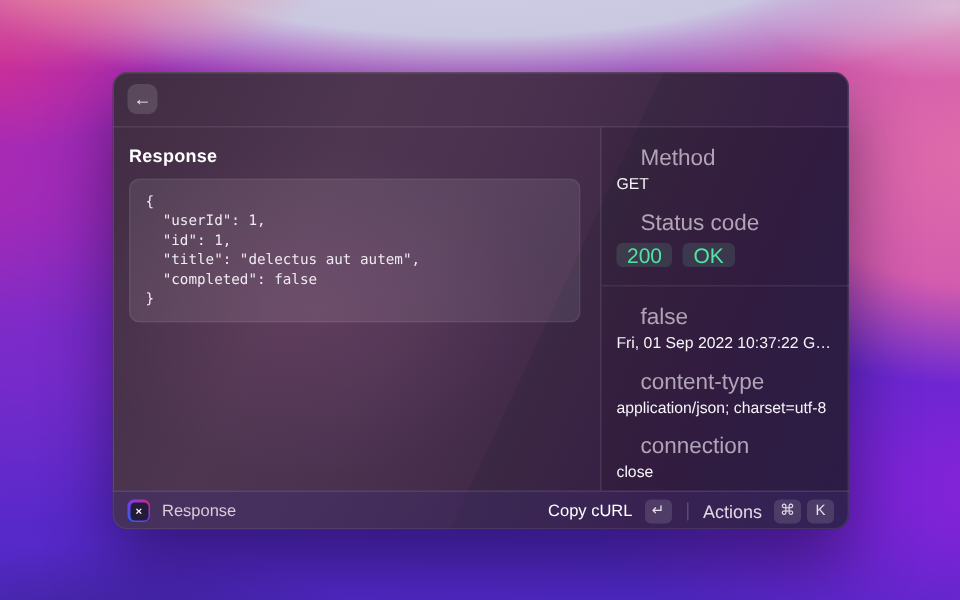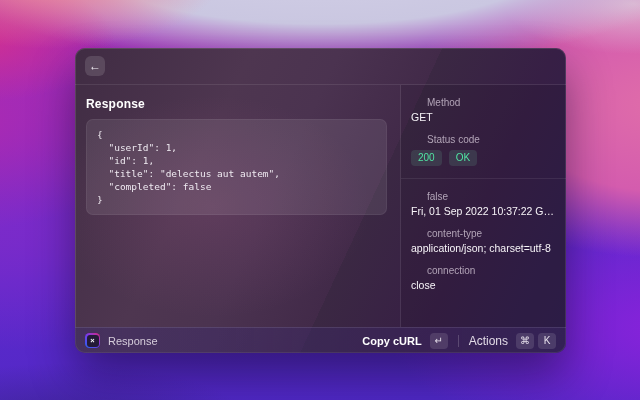--- a/index.html
+++ b/index.html
@@ -55,47 +55,47 @@
   .code-line {
     font-family: "DejaVu Sans Mono", monospace;
     font-size: 9.5px; line-height: 13px; color: #efeaf1; white-space: pre;
   }
 
   .v-divider { width: 1px; background: rgba(255,255,255,0.09); }
 
   
   .side-panel { flex: 1 1 auto; padding: 12px 8px 0 10px; overflow: hidden;
     background: rgba(18,6,24,0.12); }
-  .side-label { font-size: 10px; color: #b2a4b7; margin-bottom: 3px; padding-left: 16px; }
+  .side-label { font-size: 15px; color: #b2a4b7; margin-bottom: 3px; padding-left: 16px; }
   .side-value { font-size: 10.5px; color: #f7f4f8; white-space: nowrap; overflow: hidden; }
   .side-section { margin-bottom: 11px; }
   .badge-row { display: flex; gap: 7px; margin-top: 5px; }
   .badge {
-    font-size: 10px; color: #50e3a2; background: rgba(120,235,180,0.13);
+    font-size: 14px; color: #50e3a2; background: rgba(120,235,180,0.13);
     padding: 2px 7px; border-radius: 4px; line-height: 12px;
   }
   .side-divider { height: 1px; background: rgba(255,255,255,0.08); margin: 12px -8px 12px -10px; }
 
   
   .win-footer {
     flex: 0 0 26px; height: 26px; border-top: 1px solid rgba(255,255,255,0.10);
     background: linear-gradient(90deg, rgba(62,44,112,0.45), rgba(58,38,100,0.35));
     display: flex; align-items: center; padding: 0 10px;
   }
   .footer-left { display: flex; align-items: center; gap: 8px; flex: 1 1 auto; }
   .ext-icon {
     width: 15px; height: 15px; border-radius: 4.5px; padding: 1.5px;
     background: linear-gradient(40deg, #2563eb 0%, #7c3aed 55%, #db2777 100%);
   }
   .ext-icon-inner { width: 100%; height: 100%; border-radius: 3px; background: #241b38;
     display: flex; align-items: center; justify-content: center;
     color: #ffffff; font-size: 7.5px; font-weight: bold; line-height: 1; }
   .footer-source { font-size: 11px; color: #d6cddb; }
   .footer-right { display: flex; align-items: center; gap: 8px; }
-  .primary-action { font-size: 11px; font-weight: bold; color: #ffffff; text-align: center; }
+  .primary-action { font-size: 11px; font-weight: normal; color: #ffffff; text-align: center; }
   .keycap {
     min-width: 18px; height: 16px; padding: 0 3px; border-radius: 4px;
     background: rgba(255,255,255,0.12); color: #e4dde9;
     display: flex; align-items: center; justify-content: center;
     font-size: 10px; line-height: 1;
   }
   .footer-sep { width: 1px; height: 12px; background: rgba(255,255,255,0.18); margin: 0 2px; }
   .actions-label { font-size: 12px; color: #e0d9e5; }
   .key-pair { display: flex; gap: 4px; }
 </style>

